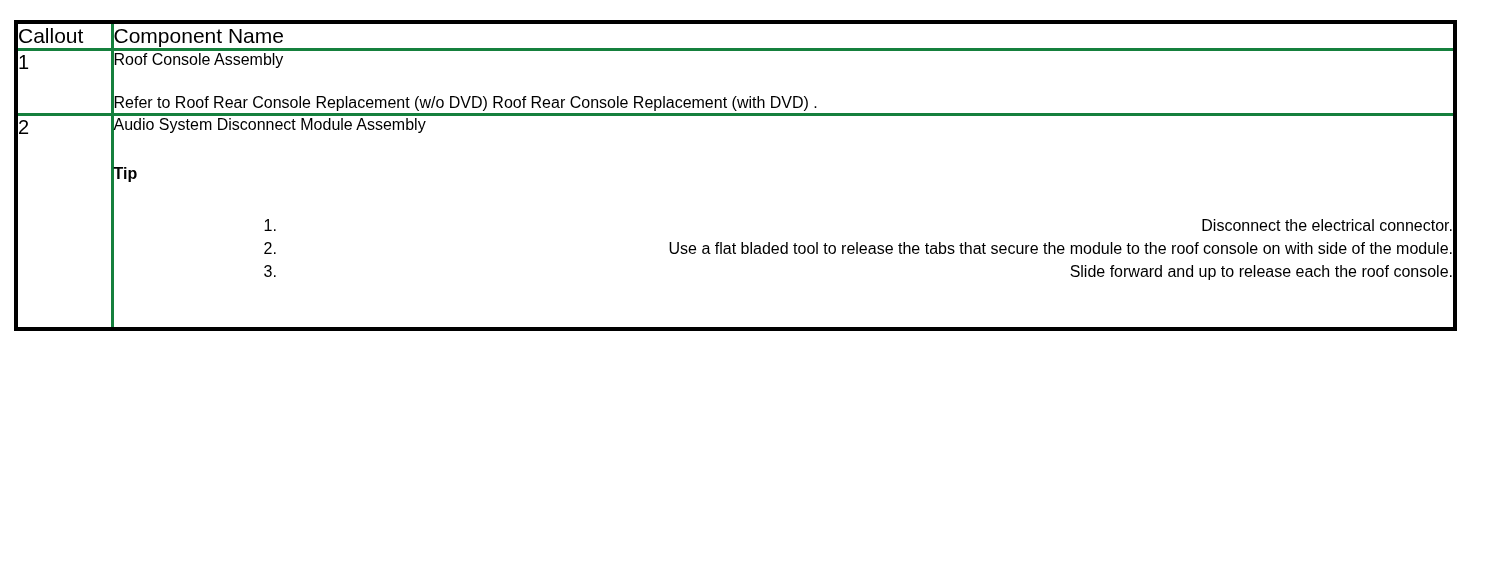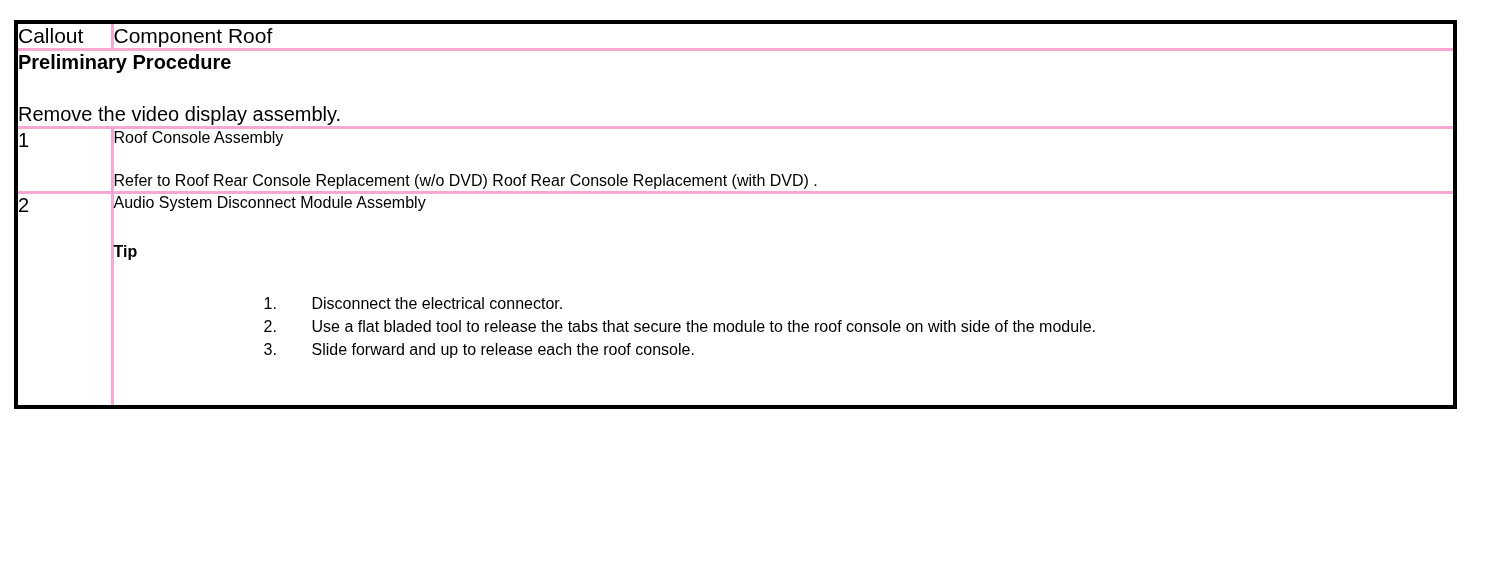--- a/index.html
+++ b/index.html
@@ -28,21 +28,21 @@
     left: 14px;
     top: 20px;
     width: 1443px;
     border-collapse: collapse;
     table-layout: fixed;
     border: 4px solid #000;
   }
 
   .parts-table td,
   .parts-table th {
-    border: 3px solid #f9a8d4;
+    border: 3px solid #15803d;
     padding: 0;
     vertical-align: top;
     text-align: left;
     font-weight: normal;
   }
 
   .col-callout { width: 96px; }
 
   
   .hdr-callout {
@@ -118,53 +118,47 @@
     white-space: nowrap;
   }
   ol.steps li .num {
     width: 48px;
     flex: 0 0 48px;
     margin-left: 150px;
     text-align: left;
   }
   ol.steps li .txt {
     flex: 1 1 auto;
+    text-align: right;
   }
   .tail-space {
     display: block;
     height: 44px;
   }
 </style>
 </head>
 <body>
 
 <div class="page">
 
   <table class="parts-table">
     <colgroup>
       <col class="col-callout">
       <col>
     </colgroup>
 
     <thead>
       <tr>
         <th class="hdr-callout">Callout</th>
-        <th class="hdr-component">Component Roof</th>
+        <th class="hdr-component">Component Name</th>
       </tr>
     </thead>
 
     <tbody>
 
-      <tr>
-        <td class="prelim-cell" colspan="2">
-          <div class="block-title">Preliminary Procedure</div>
-          <span class="gap-line"></span>
-          <div class="block-text">Remove the video display assembly.</div>
-        </td>
-      </tr>
 
       <tr>
         <td class="callout-num">1</td>
         <td class="body-cell">
           <div class="block-text">Roof Console Assembly</div>
           <span class="gap-line-sm"></span>
           <div class="block-text">Refer to Roof Rear Console Replacement (w/o DVD) Roof Rear Console Replacement (with DVD) .</div>
         </td>
       </tr>
 

